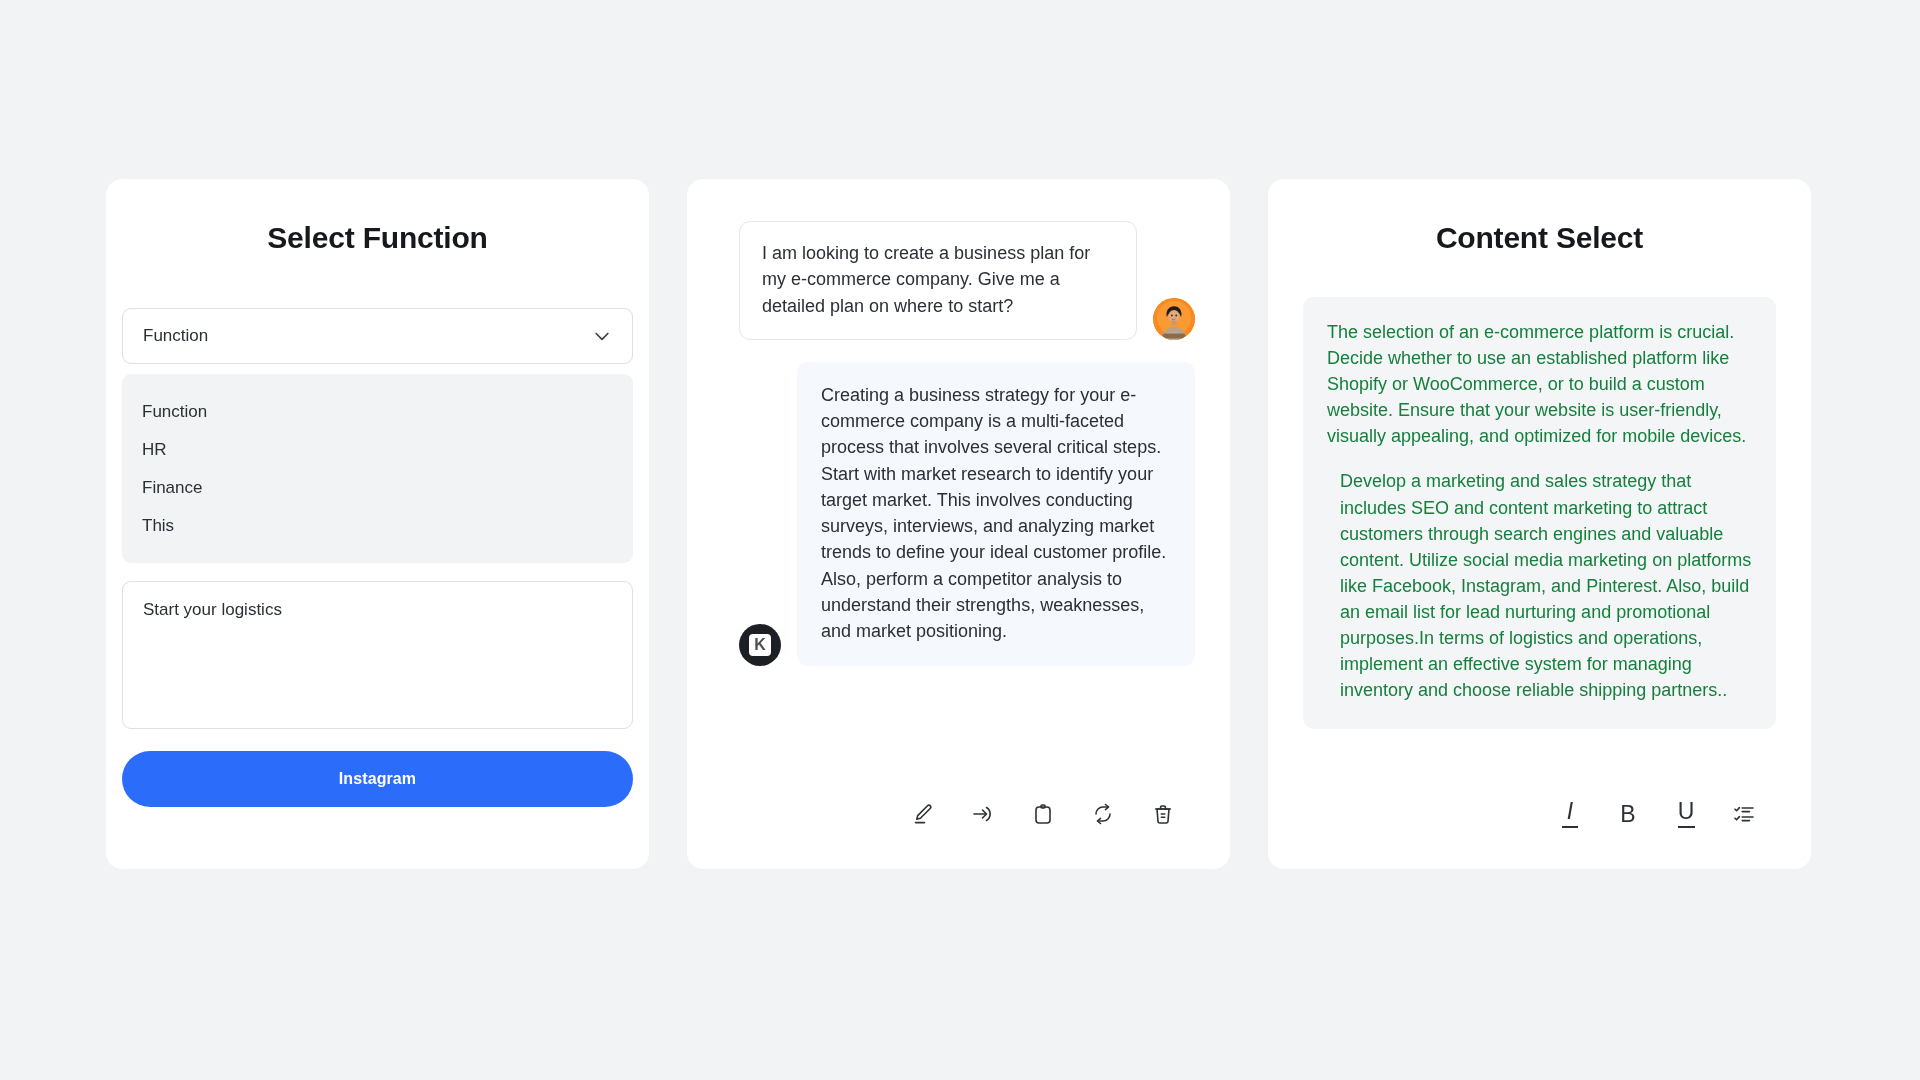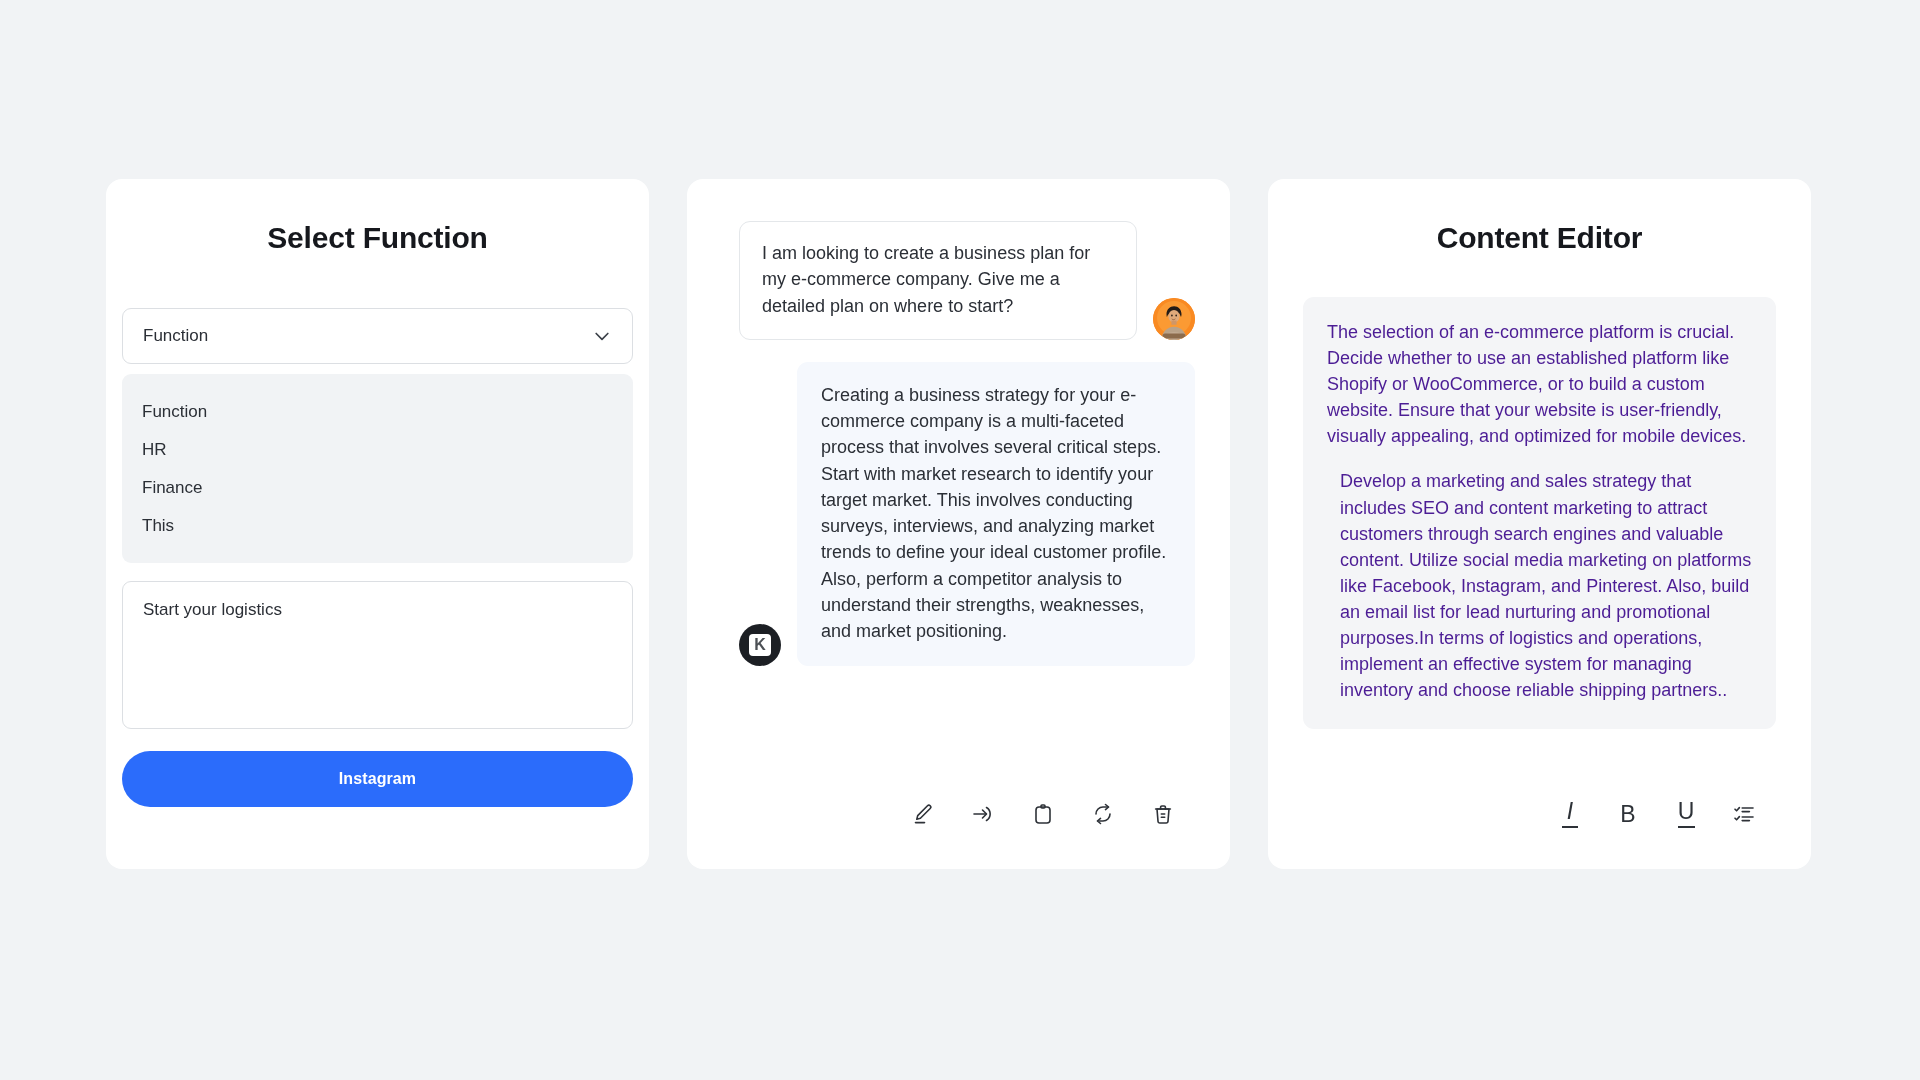--- a/index.html
+++ b/index.html
@@ -268,21 +268,21 @@
   .editor-content {
     background: #f4f5f7;
     border-radius: 11px;
     padding: 22px 24px 26px 24px;
     min-height: 374px;
   }
 
   .editor-para {
     font-size: 18px;
     line-height: 1.45;
-    color: #4c1d95;
+    color: #15803d;
   }
   .editor-para + .editor-para { margin-top: 19px; margin-left: 13px; }
 </style>
 </head>
 <body>
 
 <div class="stage">
 
   <section class="card card--select">
     <h1 class="card-title">Select Function</h1>
@@ -406,21 +406,21 @@
             <path d="M9.6 7V5.2A1.2 1.2 0 0 1 10.8 4h2.4a1.2 1.2 0 0 1 1.2 1.2V7"></path>
             <line x1="10.3" y1="12" x2="13.7" y2="12"></line>
             <line x1="10.3" y1="15.3" x2="13.7" y2="15.3"></line>
           </svg>
         </span>
       </button>
     </div>
   </section>
 
   <section class="card card--editor">
-    <h1 class="card-title">Content Editor</h1>
+    <h1 class="card-title">Content Select</h1>
 
     <div class="editor-body">
       <div class="editor-content">
         <p class="editor-para">The selection of an e-commerce platform is crucial. Decide whether to use an established platform like Shopify or WooCommerce, or to build a custom website. Ensure that your website is user-friendly, visually appealing, and optimized for mobile devices.</p>
         <p class="editor-para">Develop a marketing and sales strategy that includes SEO and content marketing to attract customers through search engines and valuable content. Utilize social media marketing on platforms like Facebook, Instagram, and Pinterest. Also, build an email list for lead nurturing and promotional purposes.In terms of logistics and operations, implement an effective system for managing inventory and choose reliable shipping partners..</p>
       </div>
     </div>
 
     <div class="toolbar toolbar--editor">
       <button class="tool-btn">

